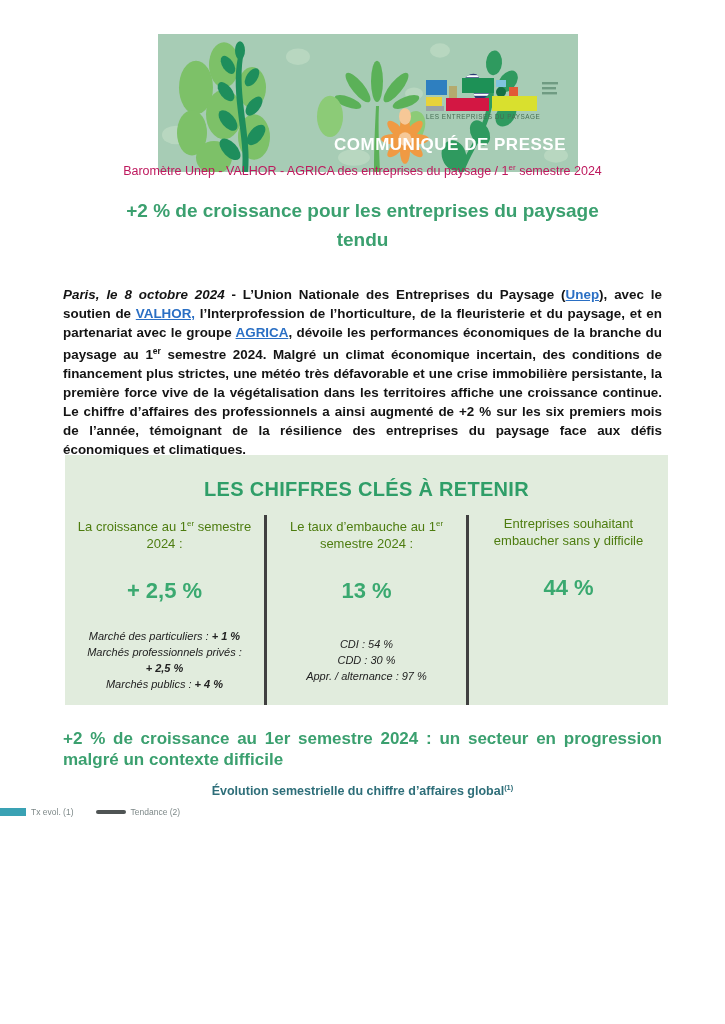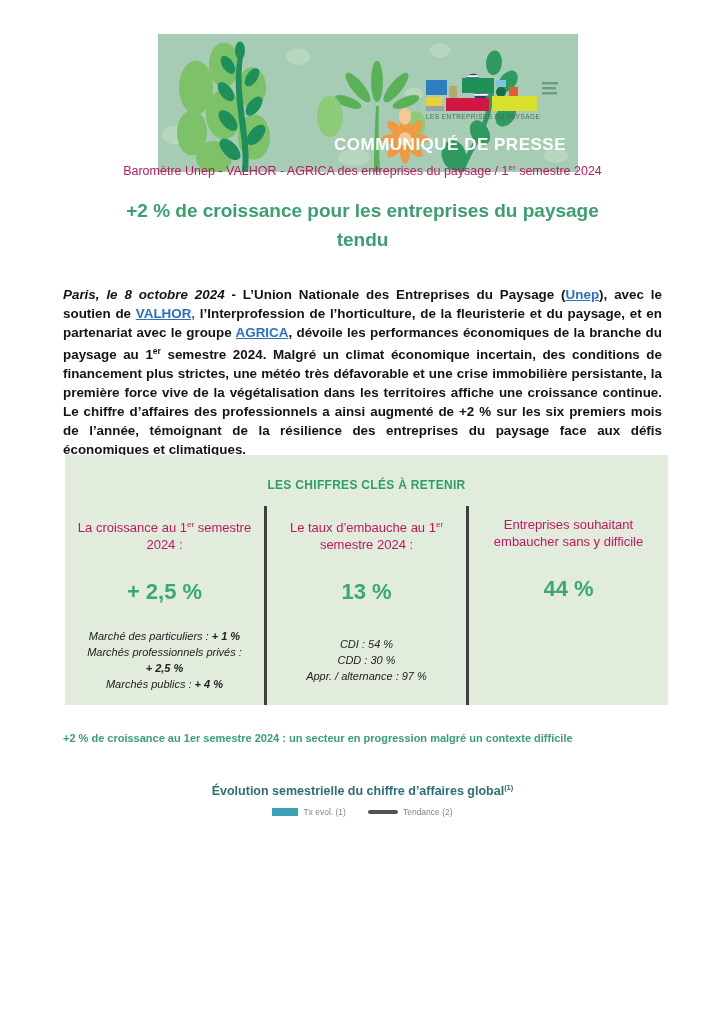--- a/index.html
+++ b/index.html
@@ -20,37 +20,37 @@
   .title{position:absolute;top:196px;left:30px;width:665px;text-align:center;color:#3ba06f;font-weight:bold;font-size:19px;line-height:29px;}
 
   
   .body-par{position:absolute;top:285px;left:63px;width:599px;font-size:13.4px;font-weight:bold;line-height:19px;text-align:justify;color:#141414;}
   .body-par sup{font-size:8.5px;}
   .dateline{font-style:italic;}
   a.doc-link{color:#2a6fc4;text-decoration:underline;font-weight:bold;cursor:pointer;}
 
   
   .key-box{position:absolute;top:455px;left:65px;width:603px;height:250px;background:#e1ecdd;display:flex;flex-direction:column;}
-  .key-box-title{text-align:center;padding-top:23px;color:#2f9e68;font-weight:bold;font-size:12px;letter-spacing:.3px;}
+  .key-box-title{text-align:center;padding-top:23px;color:#2f9e68;font-weight:bold;font-size:20px;letter-spacing:.3px;}
   .columns{flex:1;display:flex;margin-top:14px;}
   .col{flex:1;display:flex;flex-direction:column;text-align:center;padding:0 10px 8px;}
   .col + .col{border-left:3px solid #404040;}
-  .col-header{font-size:13px;color:#be185d;line-height:17px;margin-top:10px;}
+  .col-header{font-size:13px;color:#4d7c0f;line-height:17px;margin-top:0;}
   .col-header sup{font-size:8px;}
   .col-value{color:#3aa970;font-weight:bold;font-size:22px;margin-top:26px;}
   .col-details{font-style:italic;font-size:11px;line-height:16px;color:#222222;margin:auto 0;padding-top:18px;}
   .col-details .b{font-weight:bold;}
 
   
-  .section-heading{position:absolute;top:728px;left:63px;width:599px;color:#3ba06f;font-weight:bold;font-size:11px;line-height:21px;text-align:justify;}
+  .section-heading{position:absolute;top:728px;left:63px;width:599px;color:#3ba06f;font-weight:bold;font-size:17px;line-height:21px;text-align:justify;}
 
   
   .chart-title{position:absolute;top:783px;left:0;width:100%;text-align:center;color:#2e6e79;font-weight:bold;font-size:12.5px;}
   .chart-title sup{font-size:7.5px;}
-  .legend{position:absolute;top:807px;left:0;width:100%;display:flex;justify-content:center;align-items:center;gap:22px;}
+  .legend{position:absolute;top:807px;left:0;width:100%;display:flex;align-items:center;gap:22px;}
   .legend-item{display:flex;align-items:center;gap:5px;}
   .swatch-bar{width:26px;height:8px;background:#3aa2b4;}
   .swatch-line{width:30px;height:3.5px;background:#4f5454;border-radius:2px;}
   .legend-label{font-size:8.5px;color:#7d8888;}
 </style>
 </head>
 <body>
 
 <div class="page">
 

